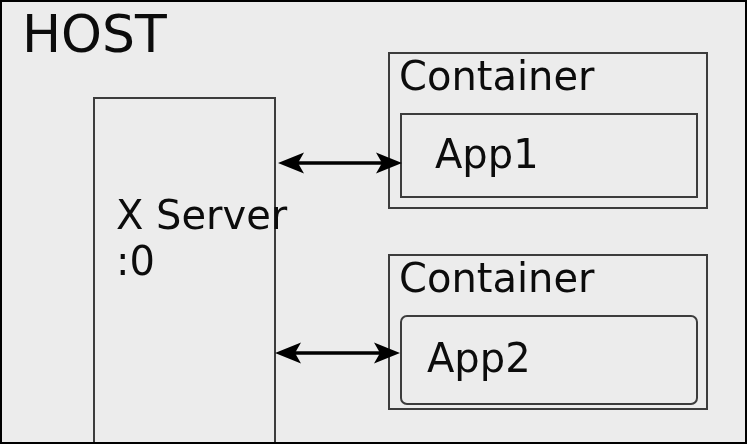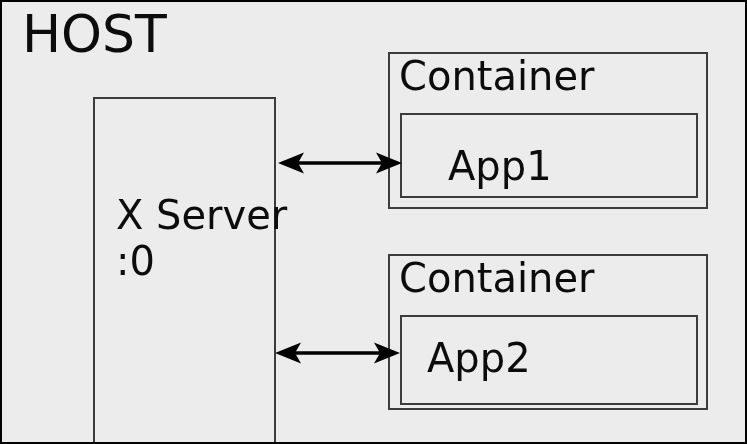--- a/index.html
+++ b/index.html
@@ -61,28 +61,28 @@
   }
   .app-box {
     position: absolute;
     border: 2px solid var(--box_border, #3c3c3c);
     box-sizing: border-box;
     left: 10px;
     top: 59px;
     width: 298px;
   }
   .app-1 { height: 85px; }
-  .app-2 { height: 90px; }
+  .app-2 { height: 90px; border-radius: 7px; }
   .app-label {
     position: absolute;
     font-size: 40px;
     line-height: 46px;
     white-space: pre;
   }
-  .app-label-1 { left: 33px; top: 28px; margin-left: 13px; }
+  .app-label-1 { left: 33px; top: 16px; }
   .app-label-2 { left: 25px; top: 18px; }
   .connections {
     position: absolute;
     left: 0;
     top: 0;
     width: 747px;
     height: 444px;
     pointer-events: none;
   }
   .arrow-line {

